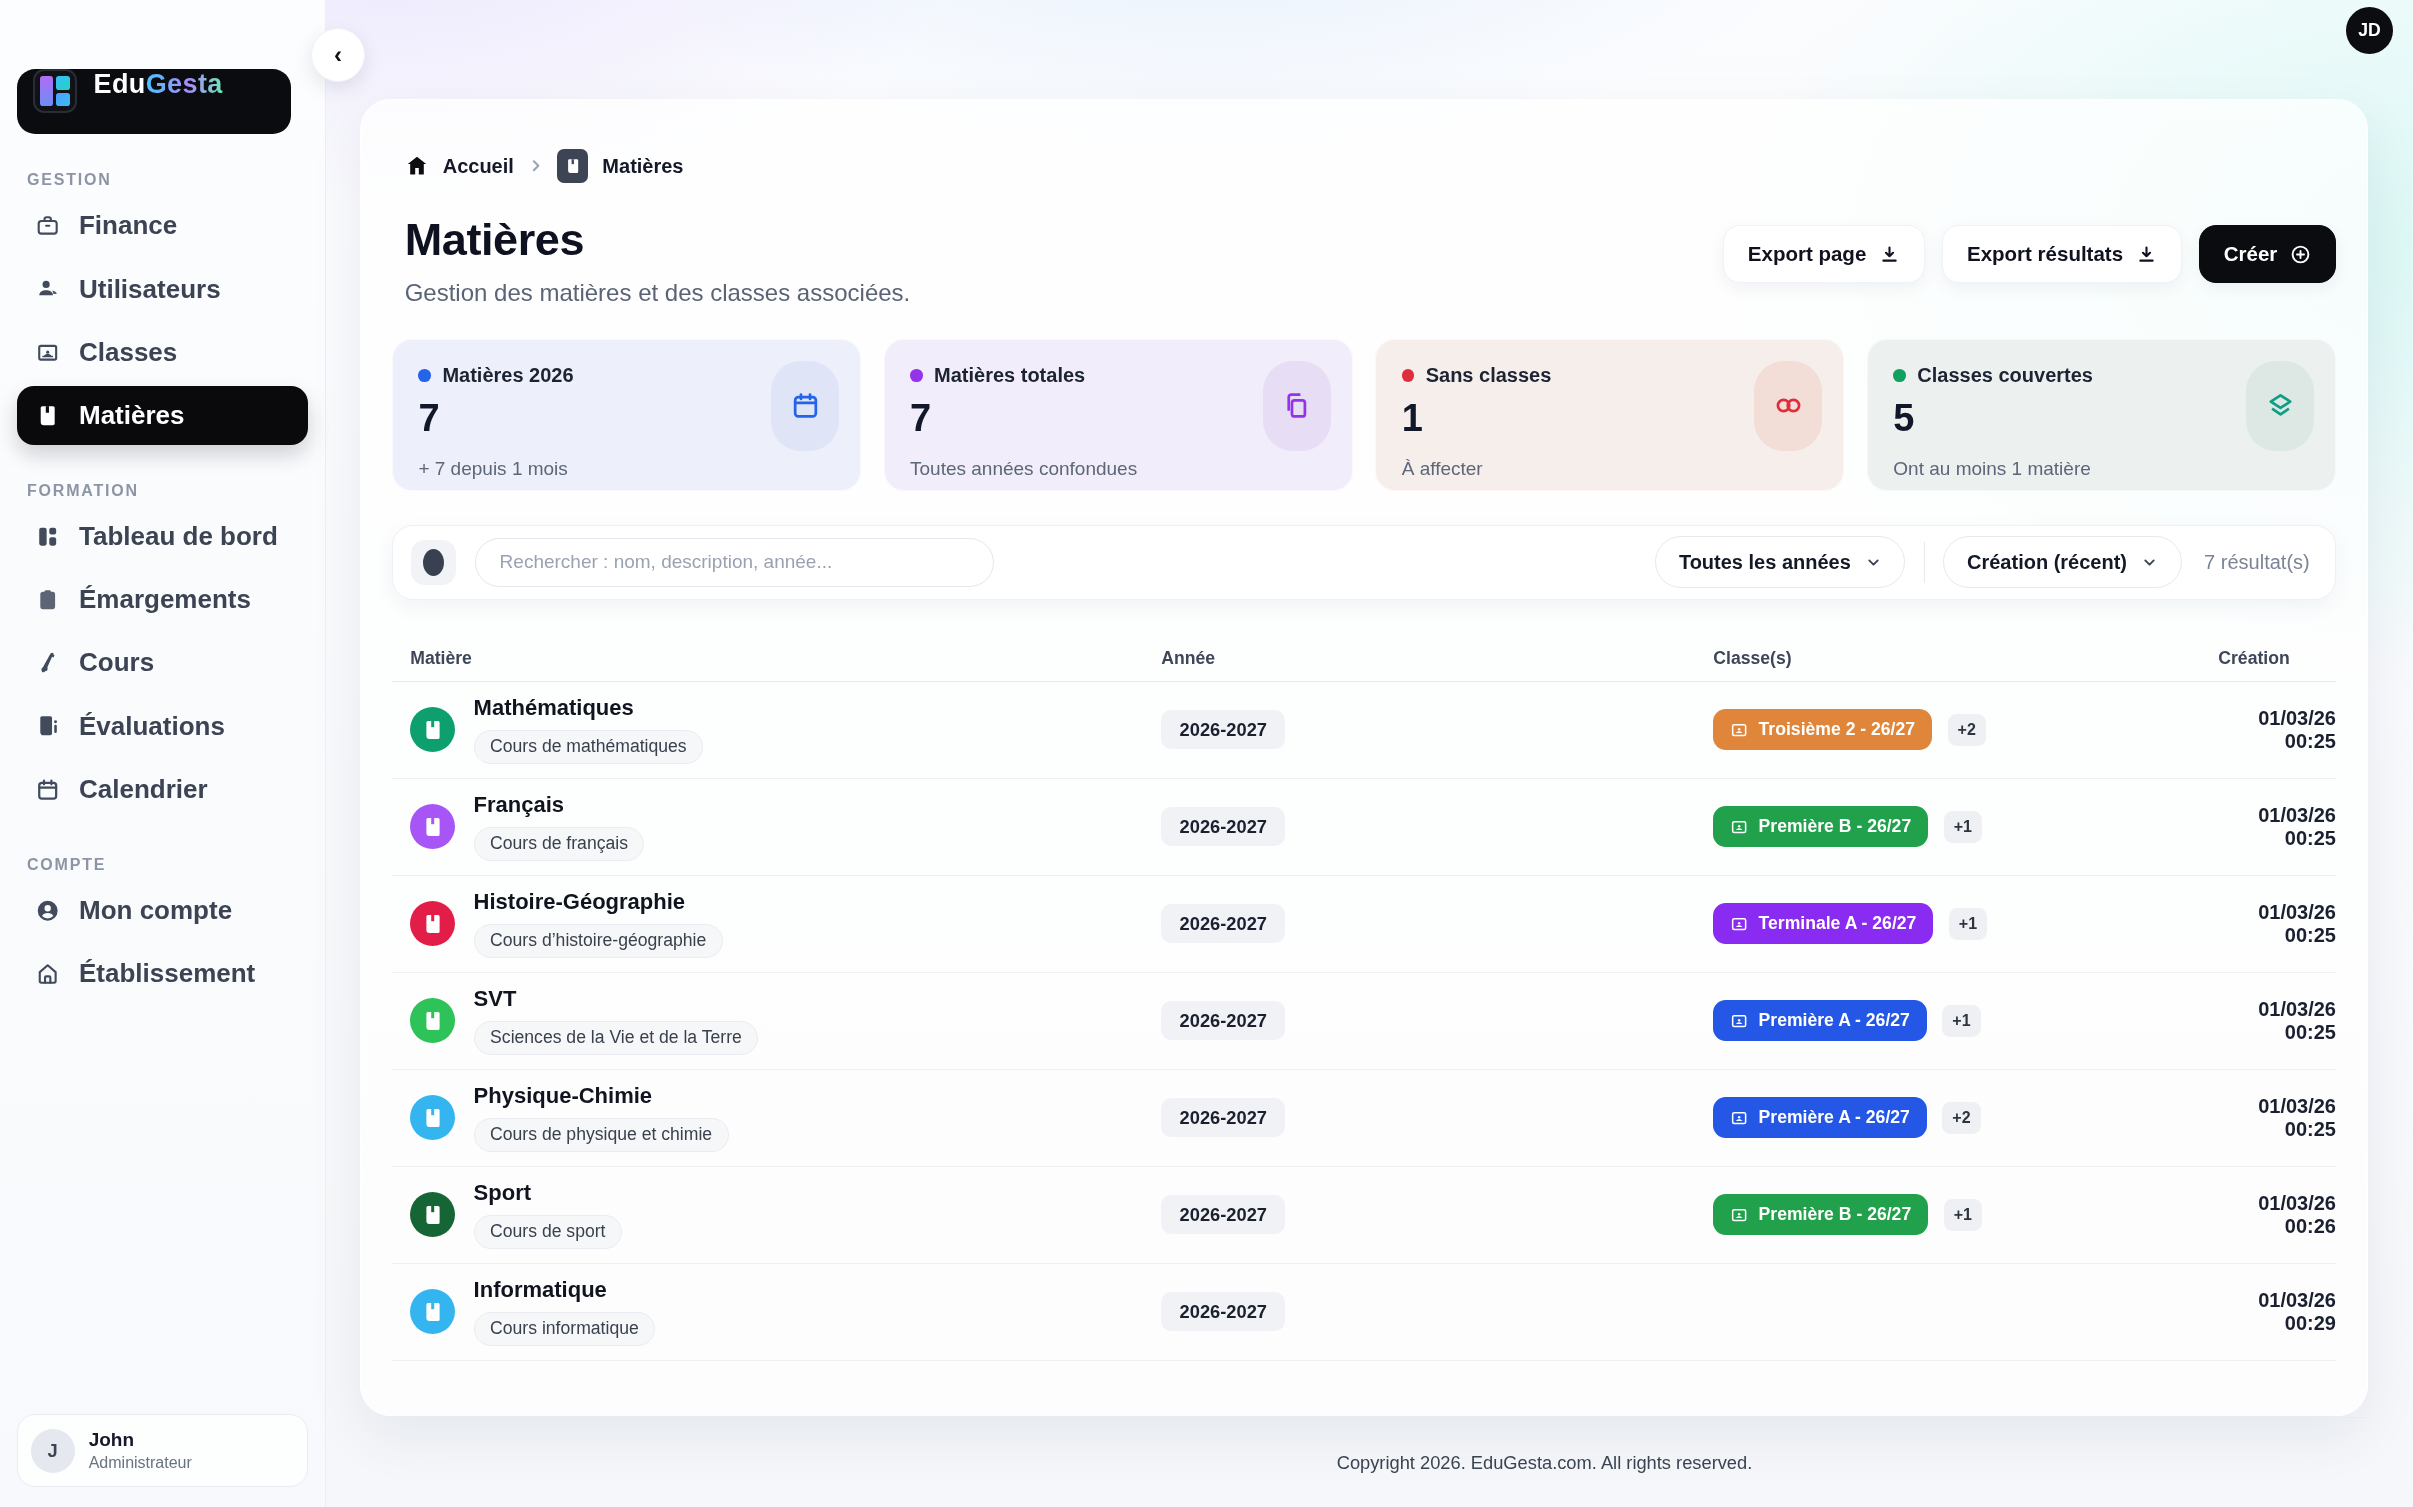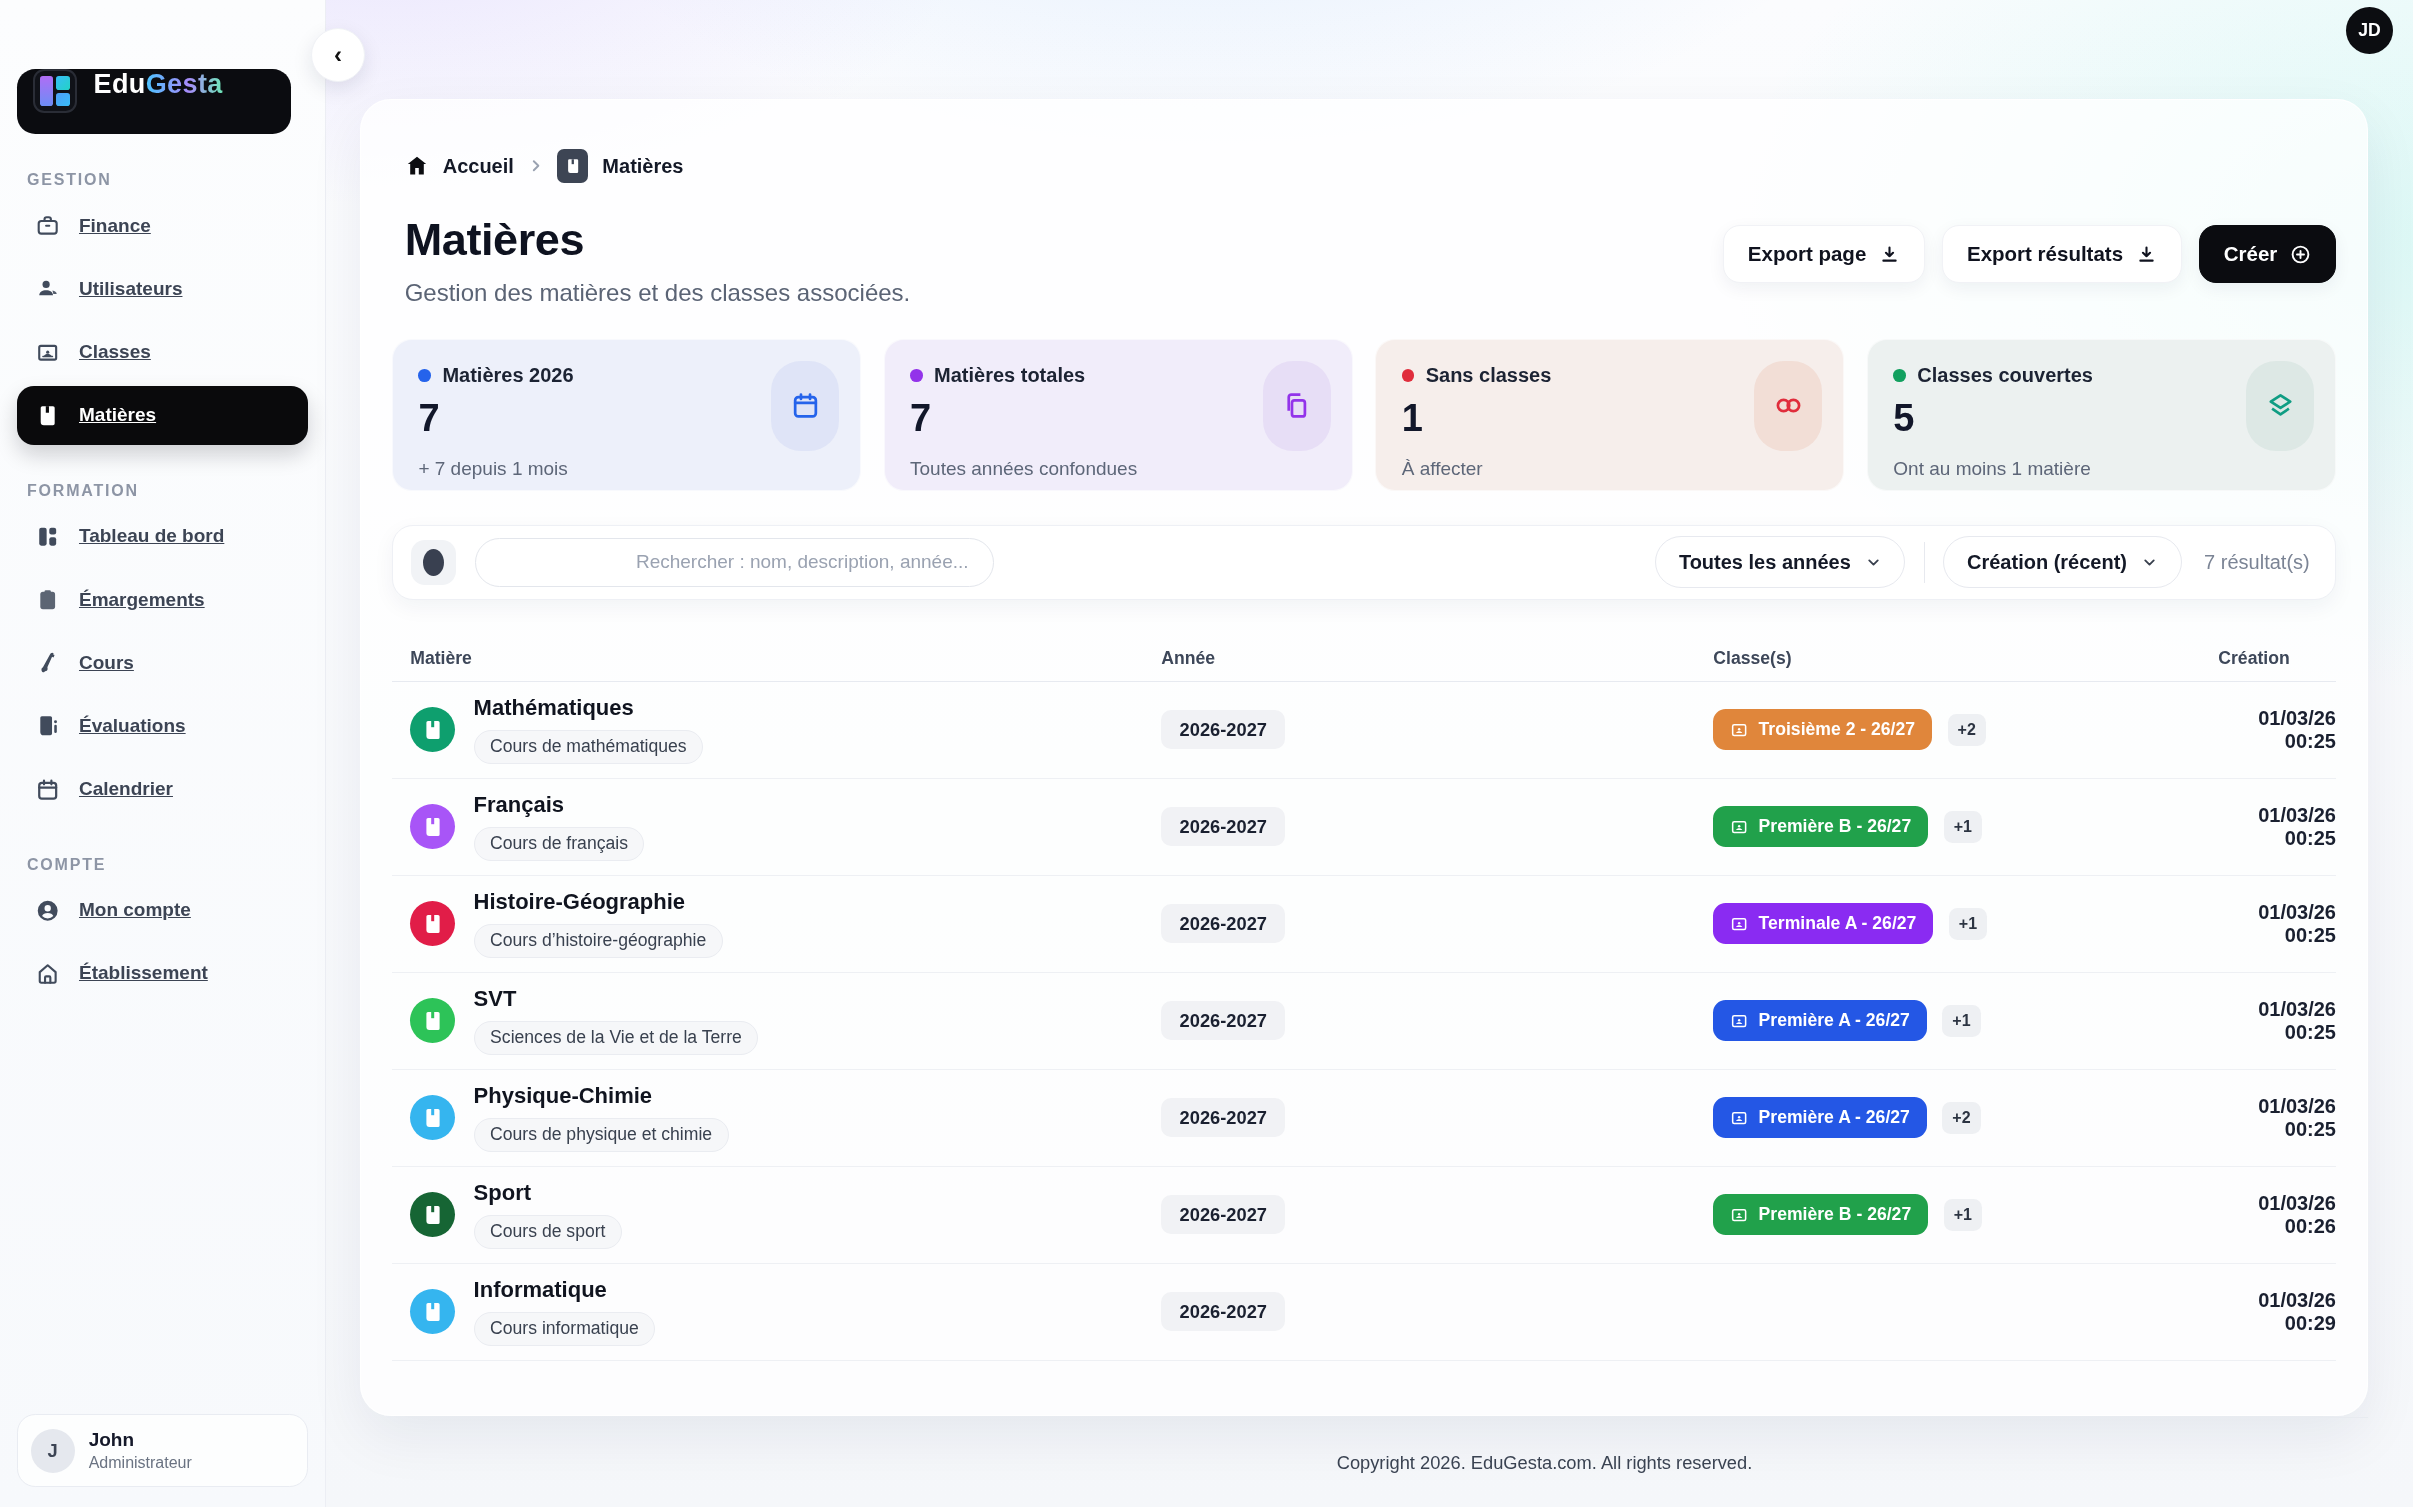--- a/index.html
+++ b/index.html
@@ -34,21 +34,21 @@
   .logo-text .grad { background:linear-gradient(90deg,#4cc3ff 0%,#a78bfa 55%,#6ee7b7 100%); -webkit-background-clip:text; background-clip:text; color:transparent; }
   .collapse-btn {
     position:absolute; left:311px; top:28px; width:54px; height:54px; border-radius:50%;
     background:#fff; border:1.4px solid #f0f2f6; box-shadow:0 7px 20px rgba(20,30,60,.10);
     display:flex; align-items:center; justify-content:center; cursor:pointer; z-index:5;
     font-size:24px; font-weight:800; color:#111;
   }
   .sb-section-label { font-size:16px; font-weight:800; letter-spacing:1.8px; color:#8d95a5; margin:37px 10px 7px; }
   .sb-item {
     display:flex; align-items:center; gap:18.3px; height:59px; padding:0 18.3px; border-radius:17px;
-    color:#3c4454; font-size:19px; font-weight:700; cursor:pointer; margin-top:4.2px;text-decoration:underline;
+    color:#3c4454; font-size:26px; font-weight:700; cursor:pointer; margin-top:4.2px;
   }
   .sb-item .ic { width:25.4px; height:25.4px; color:#414b5c; flex:0 0 auto; }
   .sb-item.active { background:#0a0a0c; color:#fff; box-shadow:0 10px 21px rgba(10,10,20,.18); }
   .sb-item.active .ic { color:#fff; }
   .sb-user {
     position:absolute; left:17px; bottom:20px; width:291px; height:73px;
     border:1.4px solid #e9ecf2; border-radius:18.3px; background:rgba(255,255,255,.75);
     display:flex; align-items:center; gap:14px; padding:0 12.7px;
   }
   .sb-user .av { width:44px; height:44px; border-radius:50%; background:#e5e8ee; color:#3c4454; font-weight:800; font-size:18.3px; display:flex; align-items:center; justify-content:center; }
@@ -103,21 +103,21 @@
   
   .searchbar {
     margin-top:34px; background:#fff; border:1.4px solid #eef0f5; border-radius:21px;
     box-shadow:0 7px 21px rgba(25,40,70,.05);
     height:75px; display:flex; align-items:center; gap:18.3px; padding:0 18.3px;
   }
   .search-knob { width:45px; height:45px; border-radius:14px; background:#f1f3f6; display:flex; align-items:center; justify-content:center; cursor:pointer; flex:0 0 auto; }
   .search-knob i { display:block; width:21px; height:27px; border-radius:50%; background:#394050; }
   .search-input {
     width:519px; height:49px; border:1.4px solid #e3e6ec; border-radius:705px; outline:none;
-    font-size:19px; color:#1b2230; padding:0 24px; font-family:inherit; background:#fff;text-align:right;
+    font-size:19px; color:#1b2230; padding:0 24px; font-family:inherit; background:#fff;
   }
   .search-input::placeholder { color:#9aa2b1; }
   .sb-spacer { flex:1; }
   .pill-select {
     height:52px; border:1.4px solid #e7e9ef; border-radius:705px; background:#fff;
     display:flex; align-items:center; gap:14px; padding:0 22.6px; cursor:pointer;
     font-size:20px; font-weight:700; color:#141927; white-space:nowrap;
   }
   .pill-select .ic { width:17px; height:17px; color:#39404e; }
   .v-div { width:1.4px; height:41px; background:#e7e9ef; }

